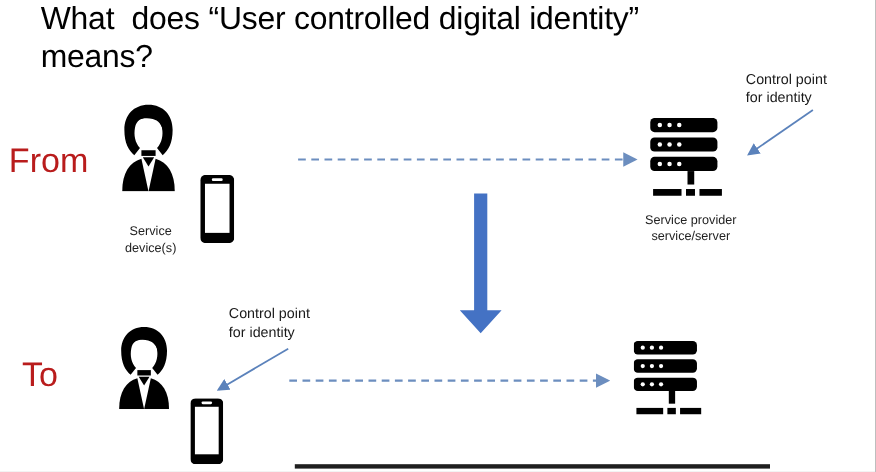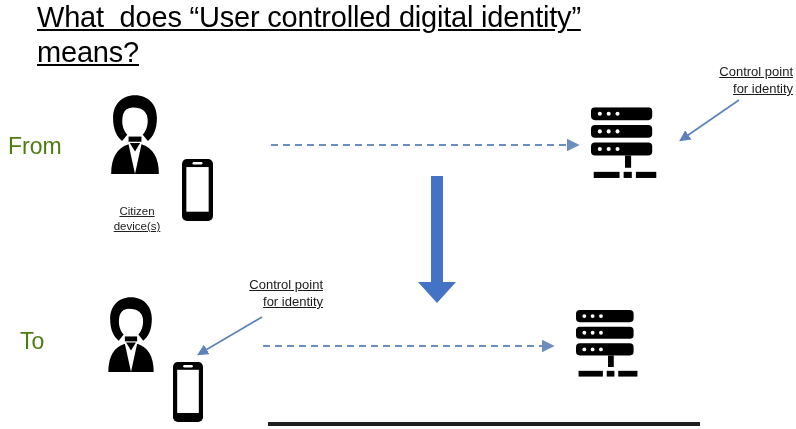--- a/index.html
+++ b/index.html
@@ -6,45 +6,45 @@
   .slide{
     position:relative;
     width:796px;height:429px;
     background:#ffffff;
     font-family:"Liberation Sans","DejaVu Sans",sans-serif;
     color:#000;
     overflow:hidden;
     margin:0 auto;
   }
   .abs{position:absolute;}
-  .pre{white-space:pre-wrap;text-decoration:underline;}
+  .pre{white-space:pre-wrap;}
   .title{
     left:37px;top:0px;width:705px;
     font-size:29px;line-height:35px;
     letter-spacing:-0.2px;
     color:#000;
   }
   .stage-label{
-    font-size:23px;line-height:26px;color:#4d7c0f;
+    font-size:31px;line-height:26px;color:#b91c1c;
   }
   .from-label{left:8px;top:133px;}
   .to-label{left:20px;top:328px;}
   .caption{
     text-align:center;color:#222;
   }
   .citizen-caption{
     left:92px;top:204px;width:90px;
     font-size:11.5px;line-height:15px;
   }
   .server-caption{
     left:566px;top:194px;width:124px;
     font-size:11.5px;line-height:14px;
   }
   .callout{
-    text-align:right;color:#1a1a1a;
+    text-align:left;color:#1a1a1a;
     font-size:13px;line-height:17px;
   }
   .callout-top{left:678px;top:63px;width:115px;}
   .callout-bottom{left:208px;top:276px;width:115px;}
   .summary{
     left:220px;top:379px;width:576px;
     font-size:14.5px;line-height:20px;color:#1c1c1c;
   }
   .icon-person-from{left:101px;top:94px;width:68px;height:80px;}
   .icon-phone-from{left:182px;top:159px;width:31px;height:62px;}
@@ -104,26 +104,28 @@
 means?</div>
 
   <div class="abs stage-label from-label">From</div>
 
   <svg class="abs icon-person-from" viewBox="0 0 100 124">
     <use href="#sym-person"></use>
   </svg>
   <svg class="abs icon-phone-from" viewBox="0 0 50 100">
     <use href="#sym-phone"></use>
   </svg>
-  <div class="abs caption citizen-caption pre">Citizen
+  <div class="abs caption citizen-caption pre">Service
 device(s)</div>
 
   <svg class="abs icon-server-top" viewBox="0 0 100 114">
     <use href="#sym-server"></use>
   </svg>
+  <div class="abs caption server-caption pre">Service provider
+service/server</div>
 
   <div class="abs callout callout-top pre">Control point
 for identity</div>
 
   <div class="abs stage-label to-label">To</div>
 
   <svg class="abs icon-person-to" viewBox="0 0 100 124">
     <use href="#sym-person"></use>
   </svg>
   <svg class="abs icon-phone-to" viewBox="0 0 50 100">

